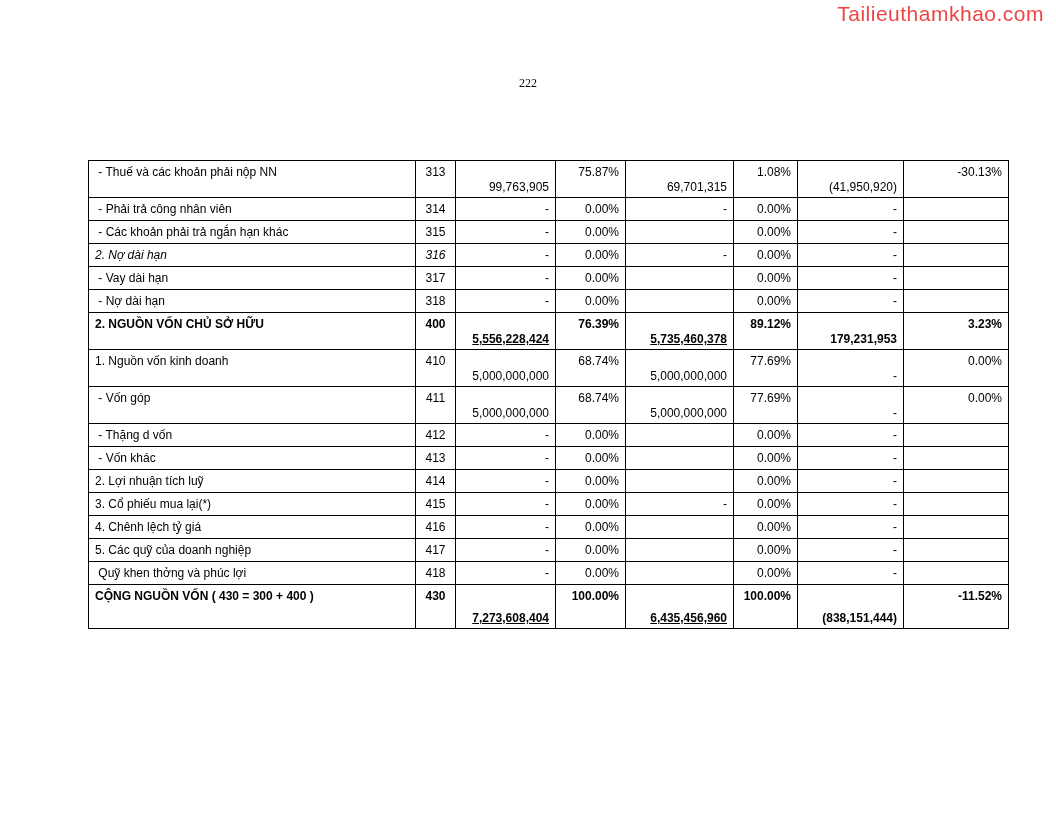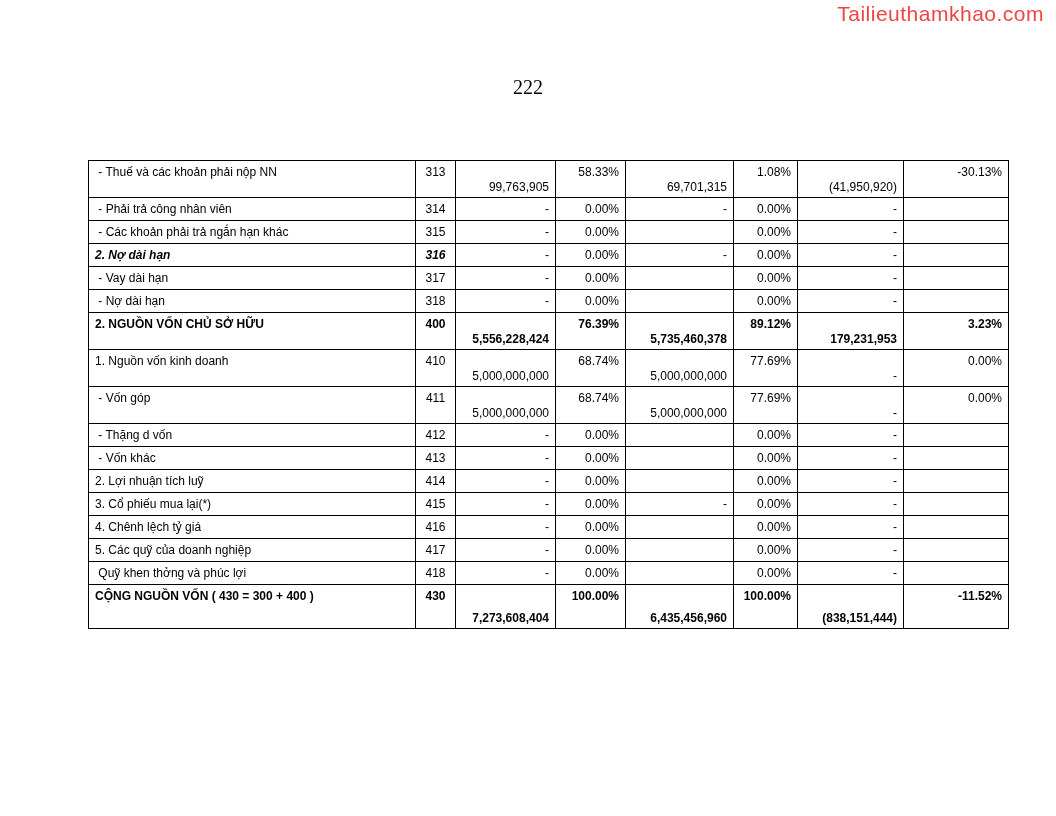--- a/index.html
+++ b/index.html
@@ -6,42 +6,42 @@
   body{
     width:1056px;height:816px;background:#ffffff;position:relative;
     font-family:"Liberation Sans",sans-serif;color:#000;overflow:hidden;
   }
   .watermark{
     position:absolute;top:2px;right:12px;
     font-size:21px;color:#ef4444;letter-spacing:0.5px;
   }
   .pageno{
     position:absolute;top:76px;left:0;width:100%;text-align:center;
-    font-family:"Liberation Serif",serif;font-size:20px;
+    font-family:"Liberation Serif",serif;font-size:12px;
   }
   table.sheet{
     position:absolute;left:88px;top:160px;width:920px;
     border-collapse:collapse;table-layout:fixed;font-size:12px;
   }
   table.sheet td{
     border:1px solid #000;padding:2px 6px;vertical-align:middle;
     overflow:hidden;
   }
   td.label{text-align:left;white-space:pre;}
   td.code{text-align:center;margin-top:30px;}
   td.val,td.pct{text-align:right;white-space:nowrap;}
   tr.normal{height:23px;}
   tr.tall{height:37px;padding-left:20px;}
   tr.xtall{height:44px;padding-left:25px;}
   tr.tall td.label,tr.tall td.code,tr.tall td.pct,
   tr.xtall td.label,tr.xtall td.code,tr.xtall td.pct{vertical-align:top;padding-top:4px;}
   tr.tall td.val,tr.xtall td.val{vertical-align:bottom;padding-bottom:3px;}
-  .b{font-weight:bold;}
+  .b{font-weight:normal;}
   .i{font-style:italic;}
-  .u{}
+  .u{text-decoration:underline;}
   tr.rowbold td{font-weight:bold;}
   col.c-label{width:327px;}
   col.c-code{width:40px;}
   col.c-v1{width:100px;}
   col.c-p1{width:70px;}
   col.c-v2{width:108px;}
   col.c-p2{width:64px;}
   col.c-dv{width:106px;}
   col.c-dp{width:105px;}
 </style>
@@ -60,21 +60,21 @@
     <col class="c-v2">
       <col class="c-p2">
       <col class="c-dv">
       <col class="c-dp">
   </colgroup>
   <tbody>
       <tr class="tall">
         <td class="label"> - Thuế và các khoản phải nộp NN</td>
         <td class="code">313</td>
         <td class="val">99,763,905</td>
-        <td class="pct">58.33%</td>
+        <td class="pct">75.87%</td>
         <td class="val">69,701,315</td>
         <td class="pct">1.08%</td>
         <td class="val">(41,950,920)</td>
         <td class="pct">-30.13%</td>
       </tr>
       <tr class="normal">
         <td class="label"> - Phải trả công nhân viên</td>
         <td class="code">314</td>
         <td class="val">-</td>
         <td class="pct">0.00%</td>

